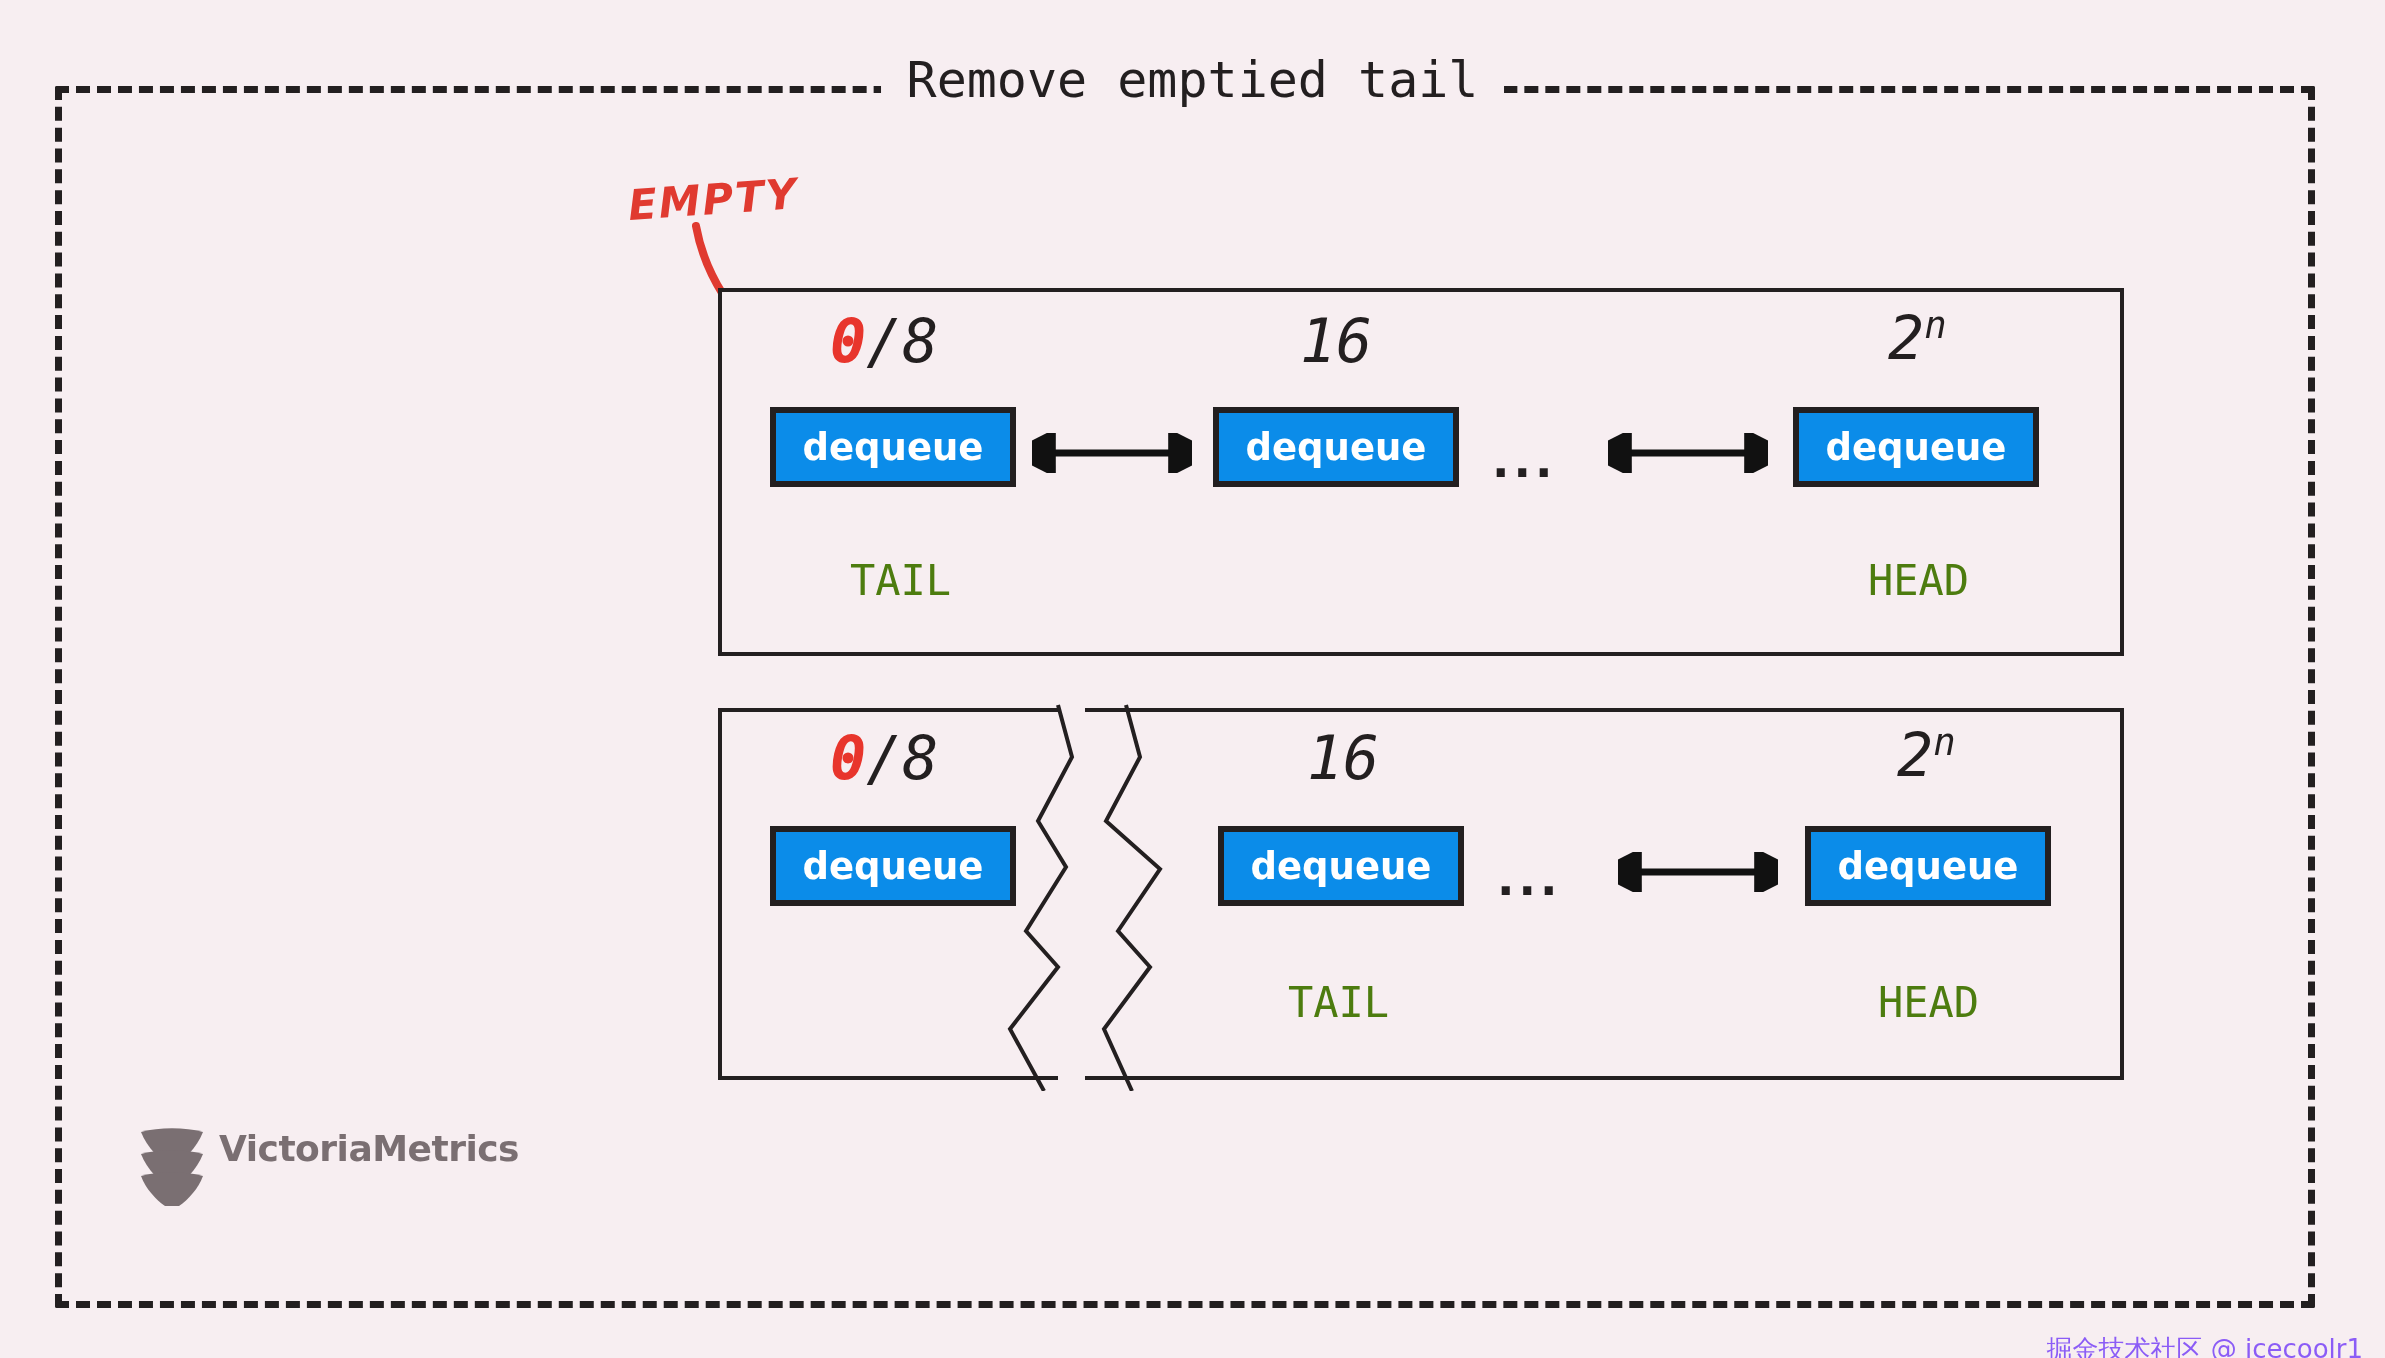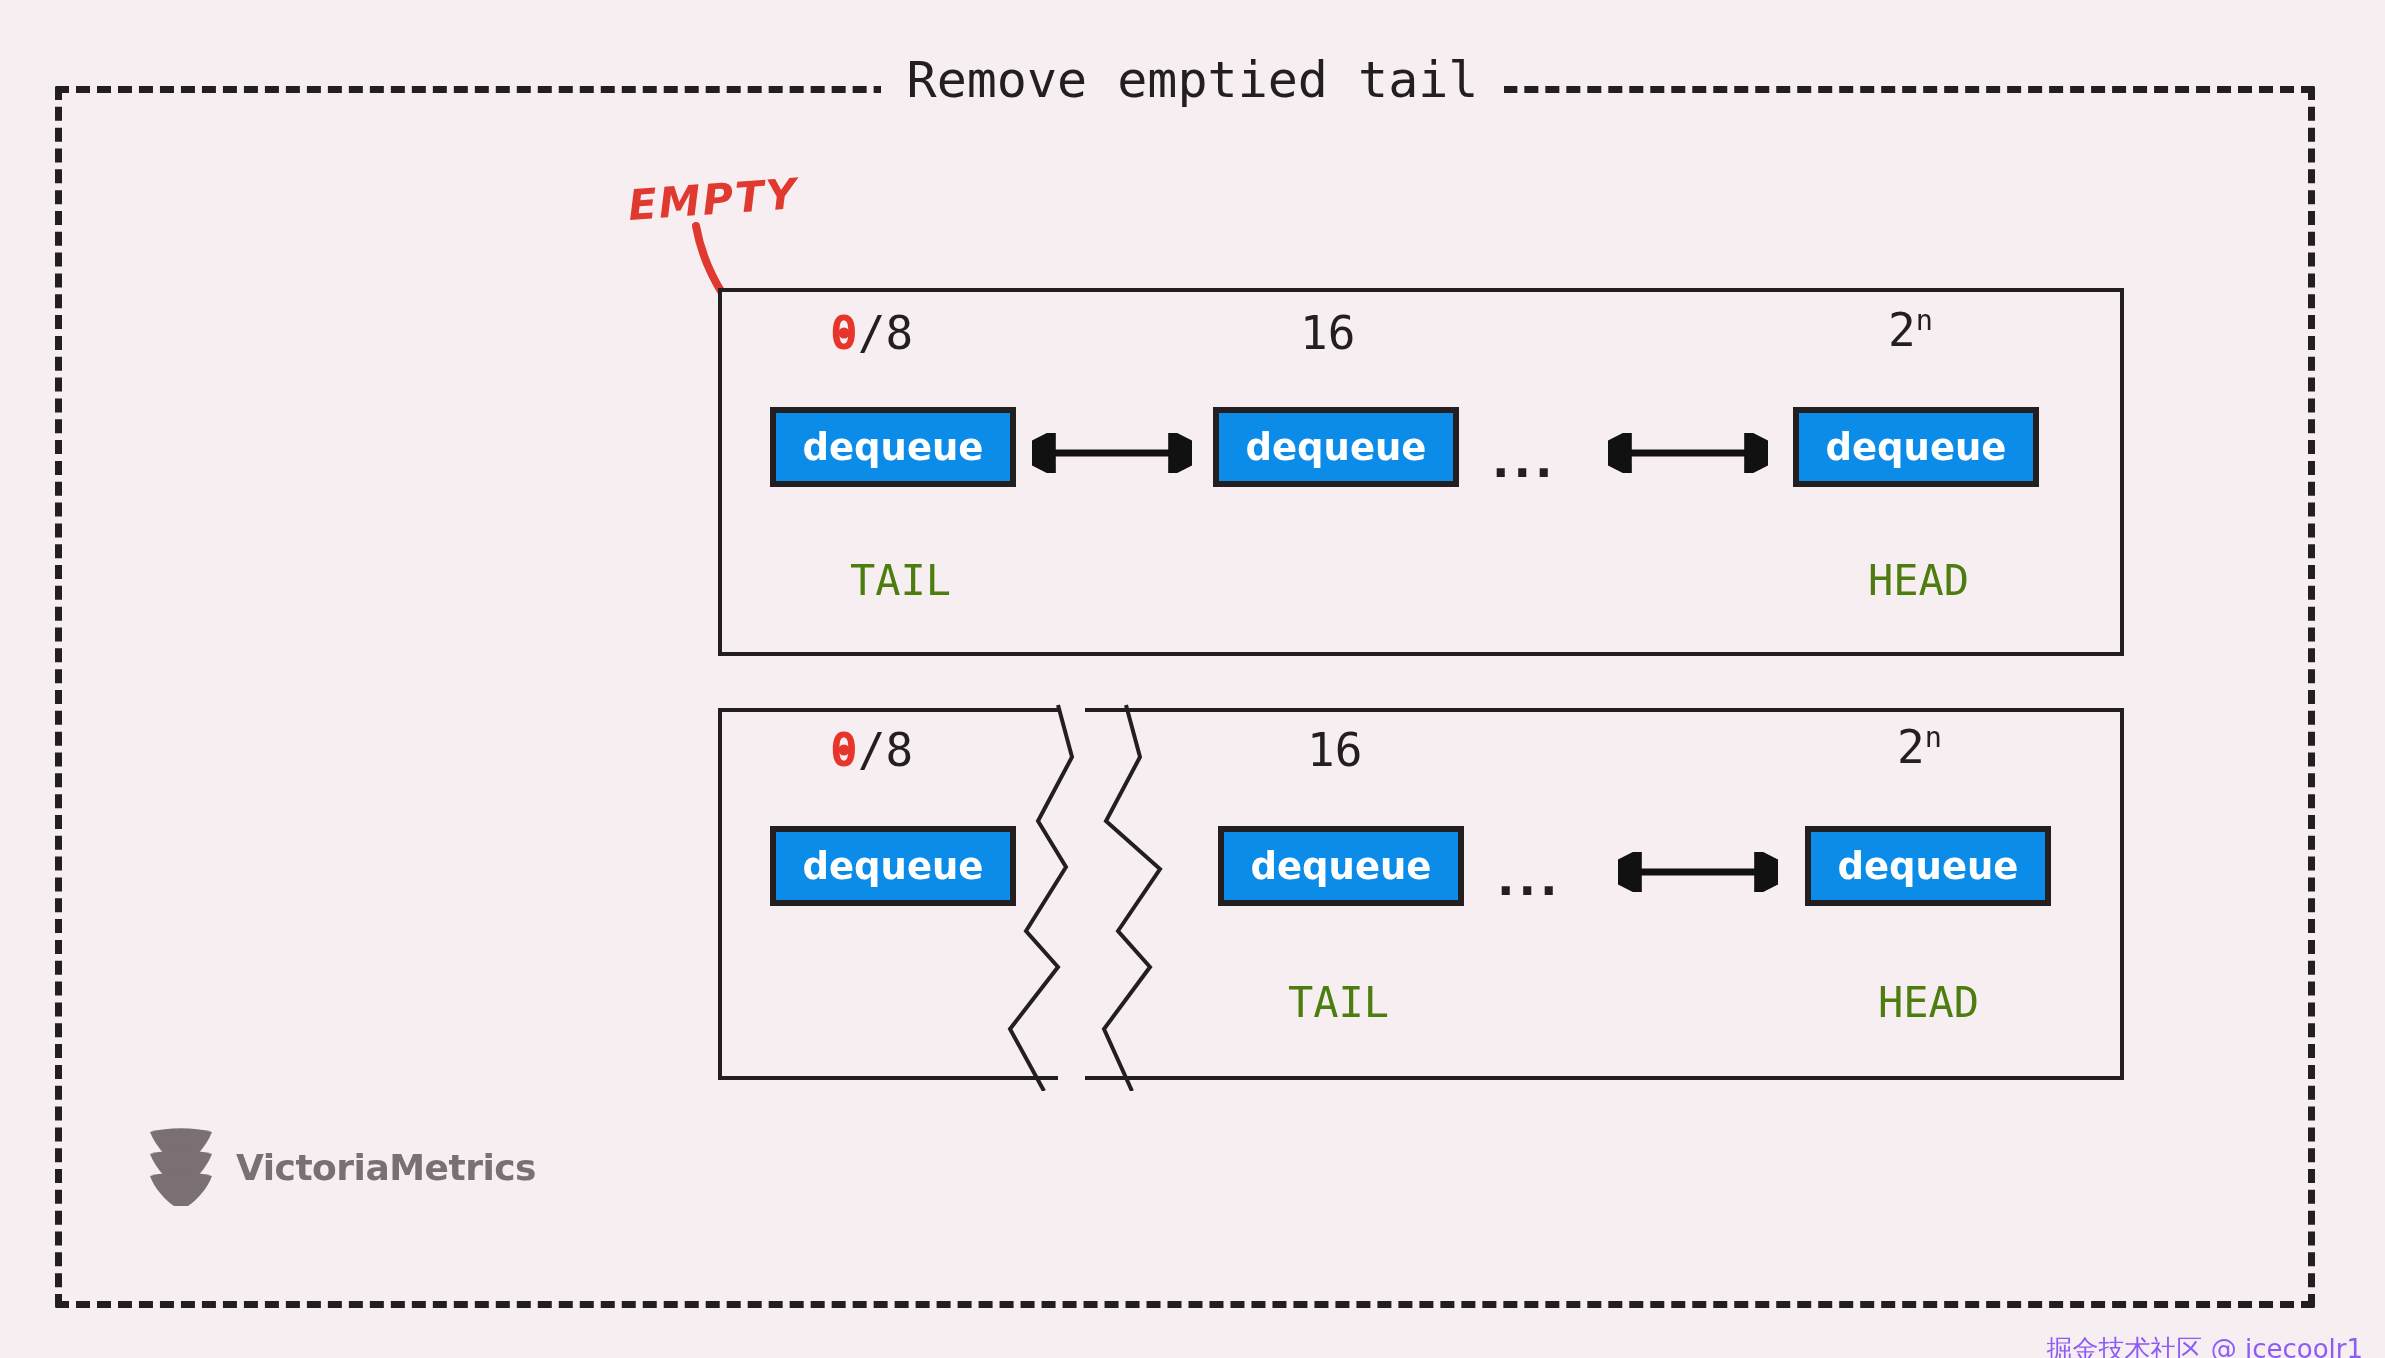--- a/index.html
+++ b/index.html
@@ -111,24 +111,25 @@
     font-family: "DejaVu Sans", sans-serif;
     font-size: 37px;
     font-weight: 700;
     letter-spacing: 0px;
   }
 
   
   .cap-label {
     position: absolute;
     font-family: "DejaVu Sans Mono", monospace;
-    font-size: 46px;
+    font-size: 60px;
     font-weight: 400;
     color: #231f20;
     white-space: nowrap;
+    font-style: italic;
   }
   .cap-label .zero {
     color: #e8352c;
     font-weight: 700;
     position: relative;
     display: inline-block;
   }
   .cap-label .zero .dot {
     position: absolute;
     left: 50%;
@@ -185,25 +186,24 @@
     left: 600px;
     top: 185px;
     width: 320px;
     height: 160px;
     pointer-events: none;
   }
 
   
   #logo {
     position: absolute;
-    left: 148px;
+    left: 139px;
     top: 1105px;
     display: flex;
-    align-items: center;
-    gap: 22px;
+    gap: 14px;
   }
   #logo-text {
     font-family: "DejaVu Sans", sans-serif;
     font-size: 36px;
     font-weight: 700;
     color: #7a6f72;
     letter-spacing: -0.5px;
   }
 
   

